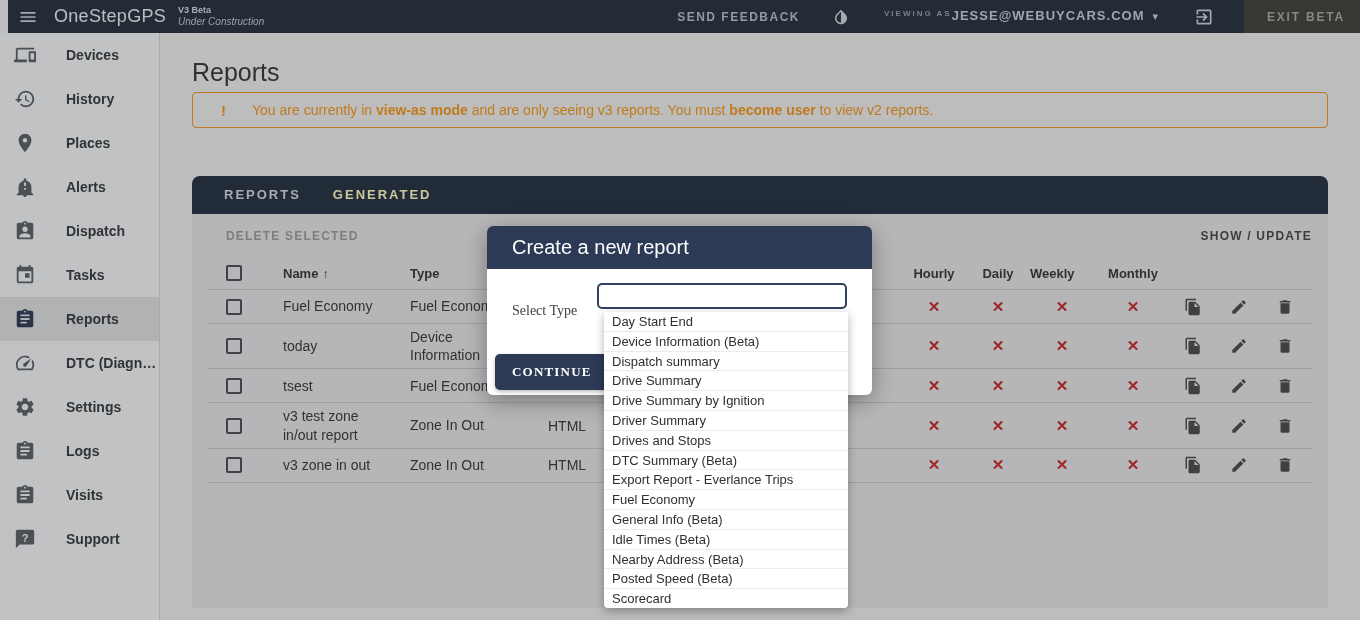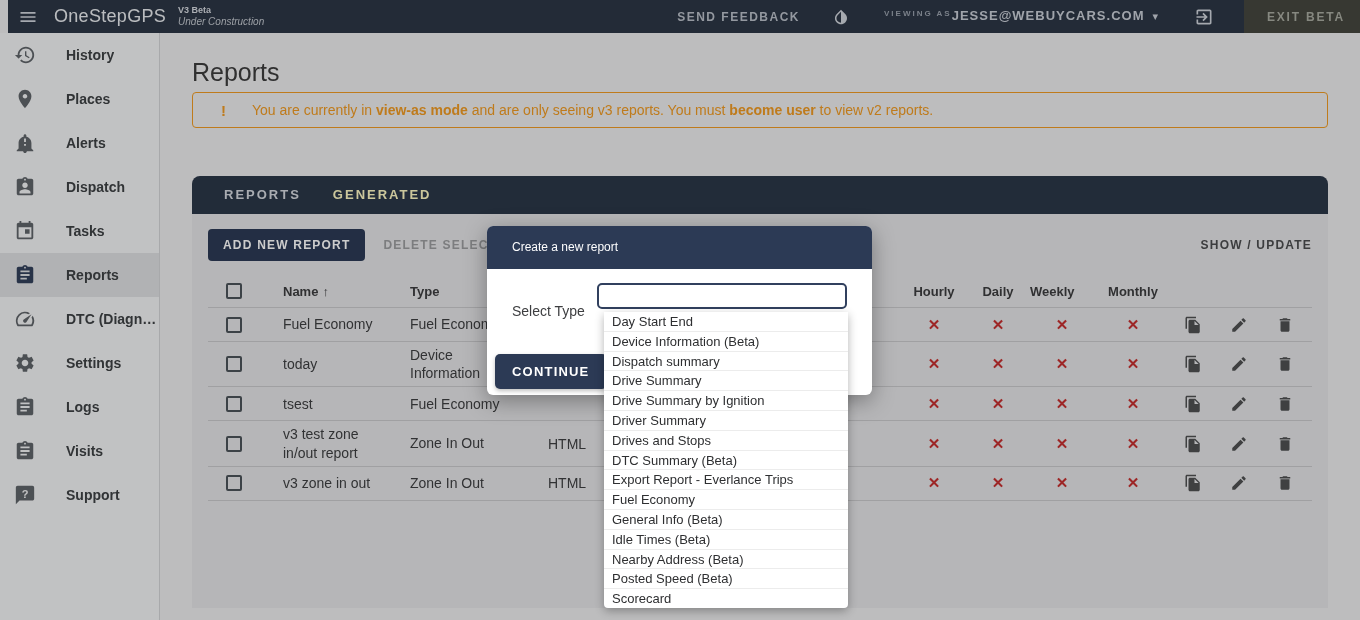--- a/index.html
+++ b/index.html
@@ -68,22 +68,22 @@
   .cbox { margin-left:18px; width:16px; height:16px; border:2px solid #4c5359; border-radius:2px; cursor:pointer; }
   .freq { text-align:center; font-size:15px; font-weight:bold; color:var(--xred); }
   .actions { display:flex; justify-content:flex-end; gap:28px; padding-right:18px; }
   .actions .aicon { width:18px; height:18px; cursor:pointer; }
   .actions .aicon svg { width:18px; height:18px; fill:#4f5052; }
   .sort-arrow { font-weight:normal; margin-left:4px; }
 
   
   .overlay { position:absolute; inset:0; background:rgba(0,0,0,0.2); z-index:40; }
   .modal { position:absolute; left:487px; top:226px; width:385px; z-index:100; border-radius:6px; box-shadow:0 6px 22px rgba(0,0,0,.35); background:#fff; }
-  .modal-header { height:43px; background:var(--navy); border-radius:6px 6px 0 0; color:#fdfdfe; font-size:12px; line-height:43px; padding-left:25px; }
-  .modal-body { position:relative; height:126px; border-radius:0 0 6px 6px; }
+  .modal-header { height:43px; background:var(--navy); border-radius:6px 6px 0 0; color:#fdfdfe; font-size:20px; line-height:43px; padding-left:25px; }
+  .modal-body { position:relative; height:126px; border-radius:0 0 6px 6px;font-family:Liberation Serif, serif; }
   .type-label { position:absolute; left:25px; top:34px; font-size:14px; color:#3d3e40; }
   .type-input { position:absolute; left:110px; top:14px; width:250px; height:26px; border:2px solid #31405e; border-radius:5px; background:#fff; font-size:13px; padding:0 8px; outline:none; font-family:inherit; }
   .continue-btn { position:absolute; left:8px; top:85px; background:var(--navy); color:#fff; border:none; border-radius:5px; font-size:13px; font-weight:bold; letter-spacing:1.2px; padding:10px 17px; cursor:pointer; box-shadow:0 2px 4px rgba(0,0,0,.25); font-family:inherit; }
 
   .dropdown { position:absolute; left:604px; top:312px; width:244px; height:296px; background:#fff; z-index:110; overflow:hidden; box-shadow:0 3px 10px rgba(0,0,0,.3); border-radius:0 0 4px 4px; }
   .opt { height:19.8px; line-height:19.8px; padding-left:8px; font-size:13px; color:#2e2f31; border-bottom:1px solid #ececec; cursor:pointer; white-space:nowrap; }
 </style>
 </head>
 <body>
 
@@ -112,20 +112,26 @@
   </div>
   <div class="logout"><svg viewBox="0 0 24 24">
         <path d="M10.09 15.59 11.5 17l5-5-5-5-1.41 1.41L12.67 11H3v2h9.67l-2.58 2.59zM19 3H5c-1.11 0-2 .9-2 2v4h2V5h14v14H5v-4H3v4c0 1.1.89 2 2 2h14c1.1 0 2-.9 2-2V5c0-1.1-.9-2-2-2z"></path>
       </svg></div>
   <div class="exit-beta">EXIT BETA</div>
 </div>
 
 <div class="sidebar" id="sidebar">
     <div class="side-item">
       <span class="sicon"><svg viewBox="0 0 24 24">
+          <path d="M4 6h18V4H4c-1.1 0-2 .9-2 2v11H0v3h14v-3H4V6zm19 2h-6c-.55 0-1 .45-1 1v10c0 .55.45 1 1 1h6c.55 0 1-.45 1-1V9c0-.55-.45-1-1-1zm-1 9h-4v-7h4v7z"></path>
+        </svg></span>
+      <span class="slabel">Devices</span>
+    </div>
+    <div class="side-item">
+      <span class="sicon"><svg viewBox="0 0 24 24">
           <path d="M13 3c-4.97 0-9 4.03-9 9H1l3.89 3.89.07.14L9 12H6c0-3.87 3.13-7 7-7s7 3.13 7 7-3.13 7-7 7c-1.93 0-3.68-.79-4.94-2.06l-1.42 1.42C8.27 19.99 10.51 21 13 21c4.97 0 9-4.03 9-9s-4.03-9-9-9zm-1 5v5l4.28 2.54.72-1.21-3.5-2.08V8H12z"></path>
         </svg></span>
       <span class="slabel">History</span>
     </div>
     <div class="side-item">
       <span class="sicon"><svg viewBox="0 0 24 24">
           <path d="M12 2C8.13 2 5 5.13 5 9c0 5.25 7 13 7 13s7-7.75 7-13c0-3.87-3.13-7-7-7zm0 9.5c-1.38 0-2.5-1.12-2.5-2.5s1.12-2.5 2.5-2.5 2.5 1.12 2.5 2.5-1.12 2.5-2.5 2.5z"></path>
         </svg></span>
       <span class="slabel">Places</span>
     </div>
@@ -194,21 +200,20 @@
     <span class="btext" id="banner-text"><span>You are currently in </span><b>view-as mode</b><span> and are only seeing v3 reports. You must </span><b>become user</b><span> to view v2 reports.</span></span>
   </div>
 
   <div class="panel">
     <div class="tabbar" id="tabbar">
         <div class="tab active">REPORTS</div>
         <div class="tab">GENERATED</div>
       </div>
     <div class="panel-content">
       <div class="btn-row">
-        <button class="add-btn">ADD NEW REPORT</button>
         <button class="del-btn">DELETE SELECTED</button>
         <div class="btn-spacer"></div>
         <div class="show-update">SHOW / UPDATE</div>
       </div>
 
       <div class="rtable" id="rtable">
         <div class="trow thead">
           <div class="cell">
               <div class="cbox"></div>
             </div>

